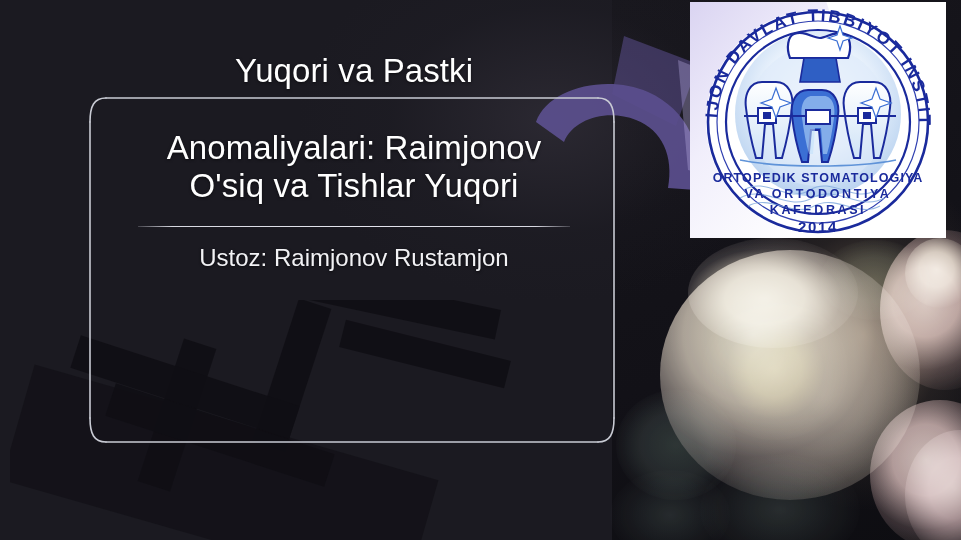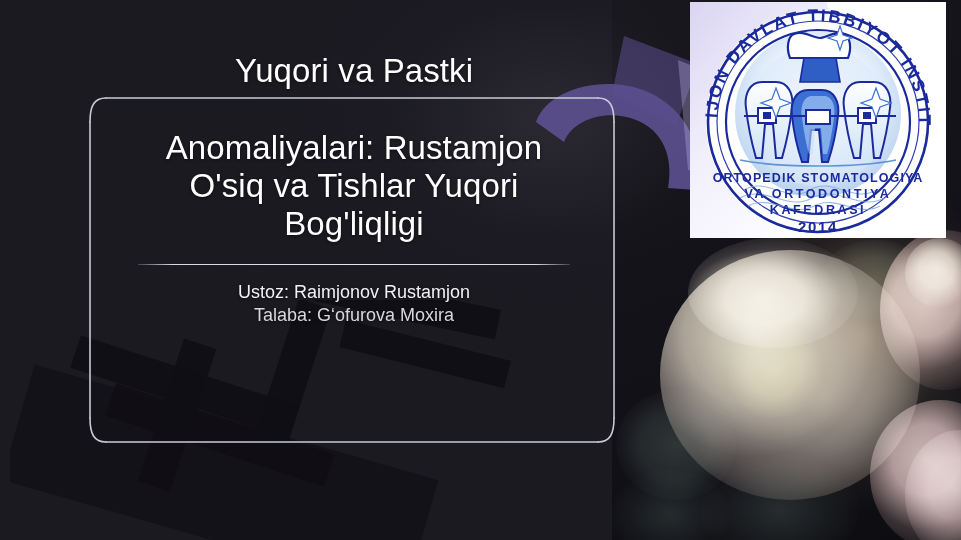--- a/index.html
+++ b/index.html
@@ -150,21 +150,21 @@
   }
   .divider {
     width: 432px;
     height: 1px;
     margin: 21px auto 0 auto;
     background: linear-gradient(90deg, rgba(190,190,200,.25) 0%, rgba(225,226,235,.95) 8%, rgba(232,233,242,.98) 50%, rgba(225,226,235,.95) 92%, rgba(190,190,200,.25) 100%);
   }
   .subtitle {
     margin: 16px 0 0 0;
     color: #f2f2f5;
-    font-size: 18px;
+    font-size: 24px;
     line-height: 1.28;
     font-weight: 400;
     text-shadow: 0 1px 3px rgba(0,0,0,.6);
   }
   .subtitle .line2 { color: #d7d8dd; }
 
   
   .logo-panel {
     position: absolute;
     left: 690px; top: 2px;
@@ -233,28 +233,26 @@
       <path d="M516 8 C 528 8, 532 16, 532 32"></path>
       <path d="M8 328 C 8 344, 12 352, 24 352"></path>
       <path d="M532 328 C 532 344, 528 352, 516 352"></path>
     </g>
   </svg>
 
   <div class="text-block">
     <h1 class="slide-title">
       <span>Yuqori va Pastki</span><br>
       <br>
-      <span>Anomaliyalari: Rustamjon</span><br>
+      <span>Anomaliyalari: Raimjonov</span><br>
       <span>O'siq va Tishlar Yuqori</span><br>
-      <span>Bog'liqligi</span>
     </h1>
     <div class="divider"></div>
     <p class="subtitle">
       <span>Ustoz: Raimjonov Rustamjon</span><br>
-      <span class="line2">Talaba: G‘ofurova Moxira</span>
     </p>
   </div>
 
   <div class="logo-panel">
     <div class="logo-glow"></div>
     <svg class="logo-svg" width="236" height="232" viewBox="0 0 236 232">
       <defs>
         <path id="ringPathTop" d="M 118 118 m -101 0 a 101 101 0 1 1 202 0" fill="none"></path>
         <radialGradient id="domeGrad" cx="50%" cy="40%" r="62%">
           <stop offset="0%" stop-color="#ffffff"></stop>

